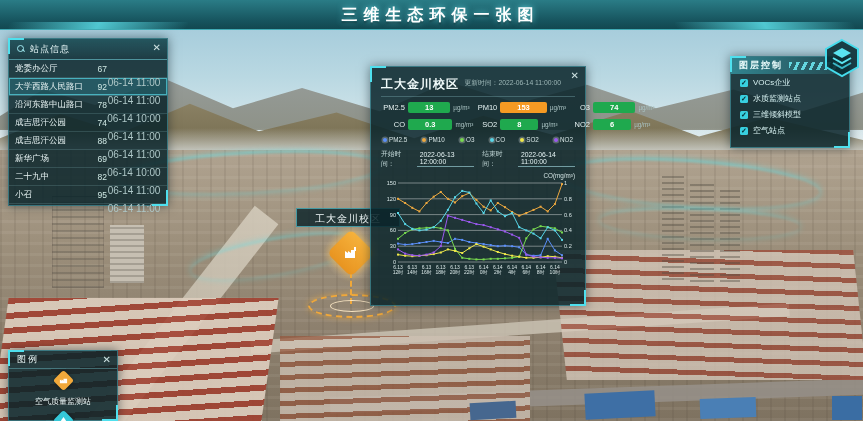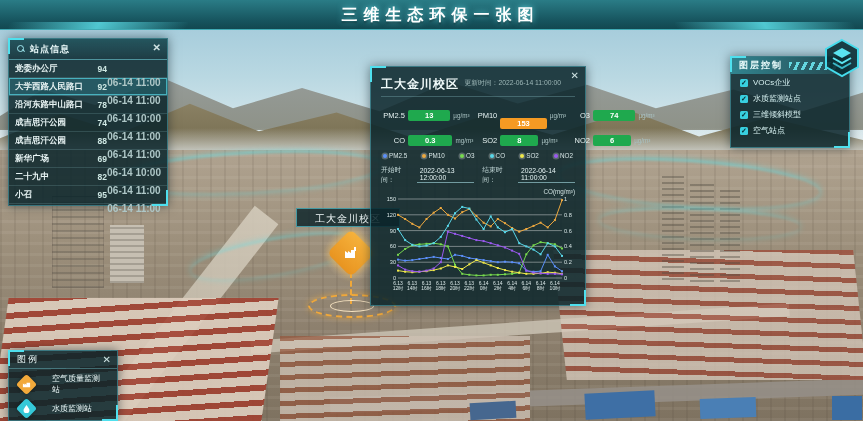--- a/index.html
+++ b/index.html
@@ -64,21 +64,21 @@
 
   
   .panel { position:absolute; background:rgba(9,36,42,.86); border:1px solid rgba(86,196,210,.45);
     box-shadow:0 0 10px rgba(0,20,25,.5); color:#dfeeee; z-index:20; }
   .panel::before, .panel::after { content:""; position:absolute; width:14px; height:14px; pointer-events:none; }
   .panel::before { left:-1px; top:-1px; border-left:2px solid #4fe0ee; border-top:2px solid #4fe0ee; }
   .panel::after { right:-1px; bottom:-1px; border-right:2px solid #4fe0ee; border-bottom:2px solid #4fe0ee; }
   .close-x { position:absolute; top:4px; right:6px; font-size:10px; color:#cfe3e3; cursor:pointer; line-height:1; }
 
   
-  #station-panel { left:8px; top:38px; width:160px; height:168px; font-size:8.5px;font-weight:bold; }
+  #station-panel { left:8px; top:38px; width:160px; height:168px; font-size:8.5px; }
   #station-panel .hd { height:21px; display:flex; align-items:center; gap:5px; padding:0 8px;
     border-bottom:1px solid rgba(120,210,220,.5); background:linear-gradient(rgba(40,110,120,.5),rgba(20,60,70,.2)); }
   .mag { width:8px; height:8px; position:relative; display:inline-block; }
   .mag::before { content:""; position:absolute; left:0; top:0; width:5px; height:5px; border:1.2px solid #9fe8ef; border-radius:50%; }
   .mag::after { content:""; position:absolute; left:5px; top:5px; width:3px; height:1.2px; background:#9fe8ef; transform:rotate(45deg); }
   #station-panel .hd .t { font-size:9px; color:#eafafa; letter-spacing:1px; }
   .srow { display:flex; align-items:center; height:18px; padding:0 6px; border-bottom:1px solid rgba(130,180,185,.22); cursor:pointer; }
   .srow .nm { flex:1; color:#e8f4f4; white-space:nowrap; overflow:hidden; }
   .srow .vv { width:22px; text-align:right; color:#cfe8e4; }
   .srow .tt { width:54px; text-align:center; color:#aec7c7; font-size:10px;margin-top:28px; }
@@ -117,21 +117,21 @@
     background:repeating-linear-gradient(115deg, rgba(110,235,245,.85) 0 3px, transparent 3px 7px); }
   .lrow { display:flex; align-items:center; gap:5px; padding:3px 9px 2px; font-size:8px; color:#d5efef; cursor:pointer; }
   .cbox { width:8px; height:8px; background:#38cfdf; border-radius:1.5px; display:flex; align-items:center; justify-content:center;
     font-size:7px; color:#062a30; font-weight:bold; line-height:1; }
   #layers-icon { position:absolute; left:822px; top:38px; width:40px; height:40px; z-index:26; }
 
   
   #legend-panel { left:8px; top:350px; width:110px; height:71px; }
   #legend-panel .hd { height:18px; display:flex; align-items:center; padding:2px 8px;
     border-bottom:1px solid rgba(120,210,220,.4); font-size:9px; color:#eafafa; letter-spacing:2px; }
-  .legrow { display:flex; align-items:center; gap:18px; padding:4px 10px 2px; font-size:8px; color:#eaf6f6; }
+  .legrow { display:flex; align-items:center; gap:8px; padding:4px 10px 2px; font-size:8px; color:#eaf6f6;flex-direction:column; }
   .lmark { width:15px; height:15px; border-radius:3px; transform:rotate(45deg); display:flex; align-items:center; justify-content:center;
     box-shadow:0 0 4px rgba(0,0,0,.4); flex:0 0 auto; }
   .lmark svg { transform:rotate(-45deg); }
 
   
   #marker { position:absolute; left:296px; top:208px; width:140px; height:110px; z-index:10; }
   #marker .label { position:absolute; left:0; top:0; width:104px; height:19px; line-height:19px; text-align:center;
     background:rgba(10,34,40,.82); border:1px solid rgba(90,220,235,.6); color:#f2fafa; font-size:10px; letter-spacing:1px; }
   #marker .halo { position:absolute; left:28px; top:18px; width:56px; height:56px; border-radius:50%;
     background:radial-gradient(rgba(255,240,210,.55), rgba(255,240,210,0) 70%); }
@@ -197,21 +197,21 @@
 </div>
 
 <div id="station-panel" class="panel">
   <div class="hd">
     <span class="mag"></span>
     <span class="t">站点信息</span>
   </div>
   <span class="close-x">✕</span>
   <div class="srow">
     <span class="nm">党委办公厅</span>
-    <span class="vv">94</span>
+    <span class="vv">67</span>
     <span class="tt">06-14 11:00</span>
   </div>
   <div class="srow selected">
     <span class="nm">大学西路人民路口</span>
     <span class="vv">92</span>
     <span class="tt">06-14 11:00</span>
   </div>
   <div class="srow">
     <span class="nm">沿河东路中山路口</span>
     <span class="vv">78</span>
@@ -254,21 +254,21 @@
   <div class="pdivider"></div>
 
   <div id="poll-grid">
     <div class="pitem">
       <span class="pl">PM2.5</span>
       <span class="badge" style="background-color: rgb(31, 169, 78);">13</span>
       <span class="un">µg/m³</span>
     </div>
     <div class="pitem">
       <span class="pl">PM10</span>
-      <span class="badge" style="background-color: rgb(245, 154, 35); margin-top: 16px;">153</span>
+      <span class="badge" style="background-color: rgb(245, 154, 35);">153</span>
       <span class="un">µg/m³</span>
     </div>
     <div class="pitem">
       <span class="pl">O3</span>
       <span class="badge" style="background-color: rgb(31, 169, 78);">74</span>
       <span class="un">µg/m³</span>
     </div>
     <div class="pitem">
       <span class="pl">CO</span>
       <span class="badge" style="background-color: rgb(31, 169, 78);">0.3</span>

